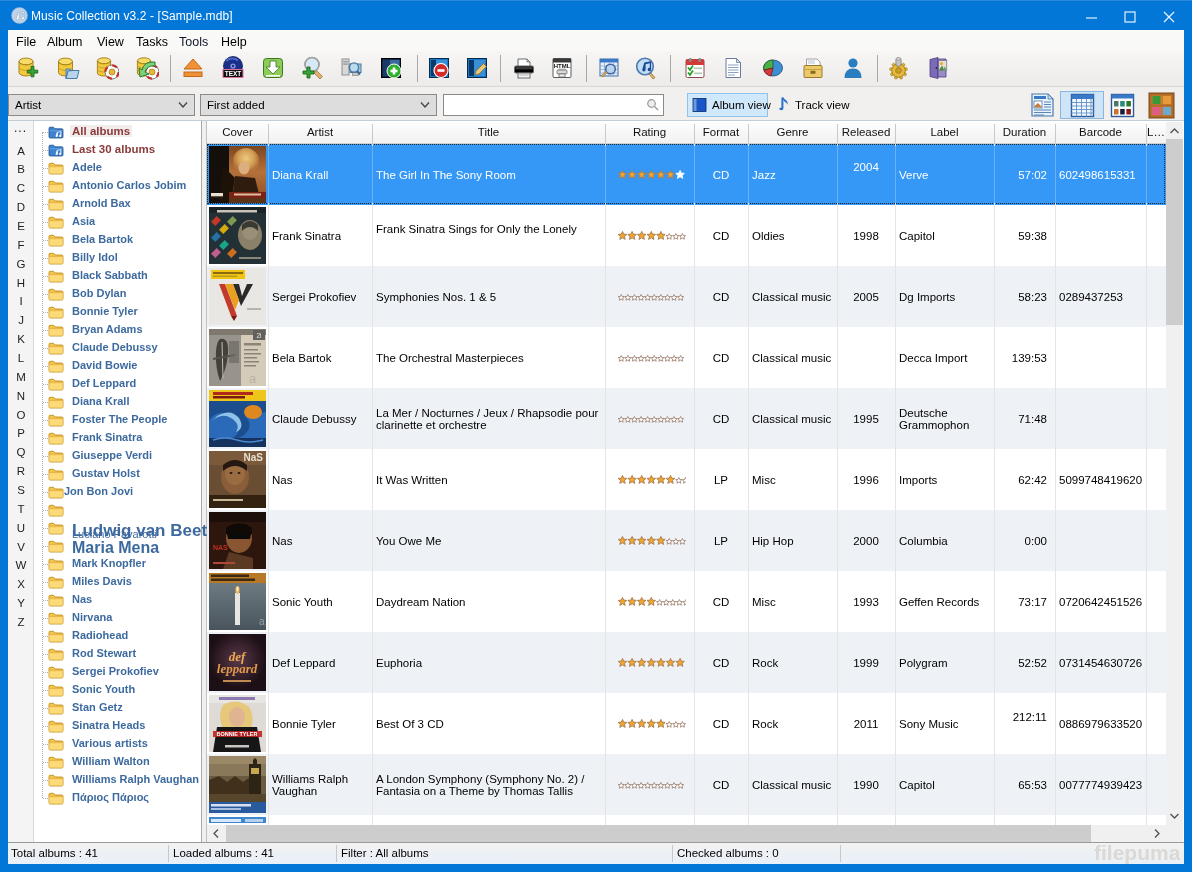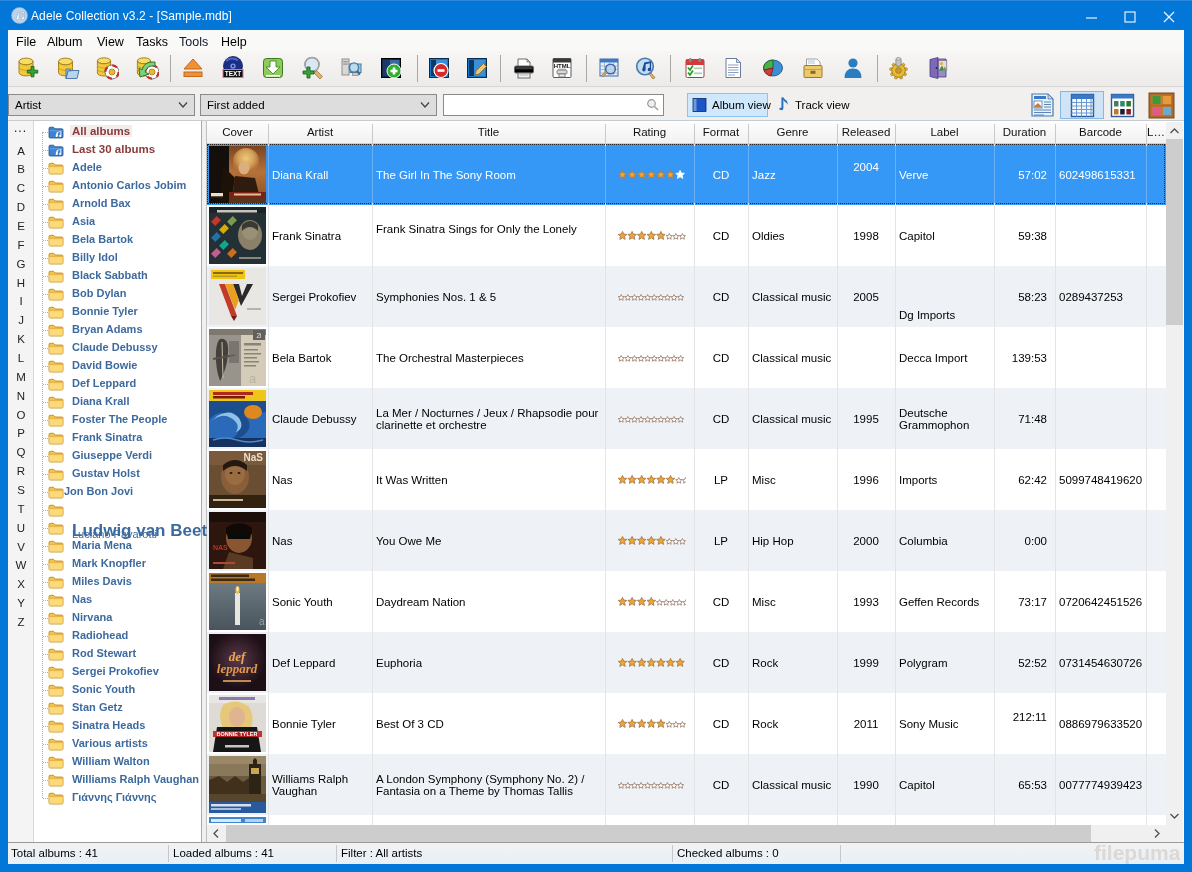--- a/index.html
+++ b/index.html
@@ -12,21 +12,21 @@
 .star7 { position:absolute; }
 </style></head>
 <body>
 <div class="abs" style="left:0;top:0;width:1192px;height:30px;background:#0277d7"></div>
 <div class="abs" style="left:0;top:0;width:1192px;height:1px;background:#2b88dc"></div>
 <svg class="abs" style="left:11px;top:7px" width="17" height="17" viewBox="0 0 17 17">
  <circle cx="8.5" cy="8.5" r="8" fill="#bdd2e8"></circle>
  <circle cx="8.5" cy="8.5" r="8" fill="none" stroke="#8fb3d4" stroke-width="0.6"></circle>
  <path d="M5.2 11.4 a1.5 1.5 0 1 0 3 0 l0 -4.6 l4 -0.8 l0 3.9 a1.5 1.5 0 1 0 1.2 1.4 l0 -6.8 l-6.4 1.2 z" fill="#f4f8fc" stroke="#7c9cb8" stroke-width="0.5"></path>
 </svg>
-<div class="abs" style="left:31px;top:9px;font-size:12px;color:#fff;letter-spacing:0.1px">Adele Collection v3.2 - [Sample.mdb]</div>
+<div class="abs" style="left:31px;top:9px;font-size:12px;color:#fff;letter-spacing:0.1px">Music Collection v3.2 - [Sample.mdb]</div>
 <svg class="abs" style="left:1082px;top:5px" width="100" height="20" viewBox="0 0 100 20">
  <line x1="4" y1="13" x2="15" y2="13" stroke="#e8f2fa" stroke-width="1.2"></line>
  <rect x="43" y="7" width="10" height="10" fill="none" stroke="#e8f2fa" stroke-width="1.2"></rect>
  <line x1="82" y1="7" x2="92" y2="17" stroke="#e8f2fa" stroke-width="1.2"></line>
  <line x1="92" y1="7" x2="82" y2="17" stroke="#e8f2fa" stroke-width="1.2"></line>
 </svg>
 <div class="abs" style="left:8px;top:30px;width:1176px;height:834px;background:#f0f0f0"></div>
 <div class="abs" style="left:8px;top:30px;width:1176px;height:21px;background:#f9f9f8"></div>
 <div class="abs" style="left:16px;top:35px;font-size:12.5px;color:#000">File</div>
 <div class="abs" style="left:47px;top:35px;font-size:12.5px;color:#000">Album</div>
@@ -511,21 +511,21 @@
 <path d="M1.3 5.6 L14.7 5.6 L14.7 12.6 L1.3 12.6 Z" fill="#fcd979"></path>
 <path d="M1.3 5.6 L14.7 5.6" stroke="#e2a93c" stroke-width="0.7"></path>
 </svg>
 <div class="abs" style="left:72px;top:521.4px;font-size:17px;font-weight:bold;color:#3d6a9e">Ludwig van Beethoven</div>
 <div class="abs" style="left:43px;top:546.4px;width:5px;height:1px;border-top:1px dotted #b0b0b0"></div>
 <svg class="abs" style="left:48px;top:538.9px" width="16" height="14" viewBox="0 0 16 14">
 <path d="M1 3.5 Q1 2.3 2.2 2.3 L5.6 2.3 L7.1 4 L13.8 4 Q15 4 15 5.2 L15 11.8 Q15 13 13.8 13 L2.2 13 Q1 13 1 11.8 Z" fill="#f5c24a" stroke="#b8860b" stroke-width="0.8"></path>
 <path d="M1.3 5.6 L14.7 5.6 L14.7 12.6 L1.3 12.6 Z" fill="#fcd979"></path>
 <path d="M1.3 5.6 L14.7 5.6" stroke="#e2a93c" stroke-width="0.7"></path>
 </svg>
-<div class="abs" style="left:72px;top:539.4px;font-size:11px;font-weight:bold;color:#3d6a9e">Maria Mena</div>
+<div class="abs" style="left:72px;top:539.4px;font-size:16px;font-weight:bold;color:#3d6a9e">Maria Mena</div>
 <div class="abs" style="left:43px;top:564.4px;width:5px;height:1px;border-top:1px dotted #b0b0b0"></div>
 <svg class="abs" style="left:48px;top:556.9px" width="16" height="14" viewBox="0 0 16 14">
 <path d="M1 3.5 Q1 2.3 2.2 2.3 L5.6 2.3 L7.1 4 L13.8 4 Q15 4 15 5.2 L15 11.8 Q15 13 13.8 13 L2.2 13 Q1 13 1 11.8 Z" fill="#f5c24a" stroke="#b8860b" stroke-width="0.8"></path>
 <path d="M1.3 5.6 L14.7 5.6 L14.7 12.6 L1.3 12.6 Z" fill="#fcd979"></path>
 <path d="M1.3 5.6 L14.7 5.6" stroke="#e2a93c" stroke-width="0.7"></path>
 </svg>
 <div class="abs" style="left:72px;top:557.4px;font-size:11px;font-weight:bold;color:#3d6a9e">Mark Knopfler</div>
 <div class="abs" style="left:43px;top:582.4px;width:5px;height:1px;border-top:1px dotted #b0b0b0"></div>
 <svg class="abs" style="left:48px;top:574.9px" width="16" height="14" viewBox="0 0 16 14">
 <path d="M1 3.5 Q1 2.3 2.2 2.3 L5.6 2.3 L7.1 4 L13.8 4 Q15 4 15 5.2 L15 11.8 Q15 13 13.8 13 L2.2 13 Q1 13 1 11.8 Z" fill="#f5c24a" stroke="#b8860b" stroke-width="0.8"></path>
@@ -609,21 +609,21 @@
 <path d="M1.3 5.6 L14.7 5.6 L14.7 12.6 L1.3 12.6 Z" fill="#fcd979"></path>
 <path d="M1.3 5.6 L14.7 5.6" stroke="#e2a93c" stroke-width="0.7"></path>
 </svg>
 <div class="abs" style="left:72px;top:773.4px;font-size:11px;font-weight:bold;color:#3d6a9e">Williams Ralph Vaughan</div>
 <div class="abs" style="left:43px;top:798.4px;width:5px;height:1px;border-top:1px dotted #b0b0b0"></div>
 <svg class="abs" style="left:48px;top:790.9px" width="16" height="14" viewBox="0 0 16 14">
 <path d="M1 3.5 Q1 2.3 2.2 2.3 L5.6 2.3 L7.1 4 L13.8 4 Q15 4 15 5.2 L15 11.8 Q15 13 13.8 13 L2.2 13 Q1 13 1 11.8 Z" fill="#f5c24a" stroke="#b8860b" stroke-width="0.8"></path>
 <path d="M1.3 5.6 L14.7 5.6 L14.7 12.6 L1.3 12.6 Z" fill="#fcd979"></path>
 <path d="M1.3 5.6 L14.7 5.6" stroke="#e2a93c" stroke-width="0.7"></path>
 </svg>
-<div class="abs" style="left:72px;top:791.4px;font-size:11px;font-weight:bold;color:#3d6a9e">Γιάννης Γιάννης</div>
+<div class="abs" style="left:72px;top:791.4px;font-size:11px;font-weight:bold;color:#3d6a9e">Πάριος Πάριος</div>
 <div class="abs" style="left:207px;top:122px;width:959px;height:22px;background:linear-gradient(#fdfdfd,#f1f1f1);border-bottom:1px solid #d0d0d0"></div>
 <div class="abs" style="left:207px;top:126px;width:61px;text-align:center;font-size:11.5px;color:#111">Cover</div>
 <div class="abs" style="left:268px;top:126px;width:104px;text-align:center;font-size:11.5px;color:#111">Artist</div>
 <div class="hdrline" style="left:268px;top:124px"></div>
 <div class="abs" style="left:372px;top:126px;width:233px;text-align:center;font-size:11.5px;color:#111">Title</div>
 <div class="hdrline" style="left:372px;top:124px"></div>
 <div class="abs" style="left:605px;top:126px;width:89px;text-align:center;font-size:11.5px;color:#111">Rating</div>
 <div class="hdrline" style="left:605px;top:124px"></div>
 <div class="abs" style="left:694px;top:126px;width:54px;text-align:center;font-size:11.5px;color:#111">Format</div>
 <div class="hdrline" style="left:694px;top:124px"></div>
@@ -775,21 +775,21 @@
         <path d="M4.5 0.4 L5.7 3.1 L8.8 3.4 L6.5 5.4 L7.2 8.4 L4.5 6.8 L1.8 8.4 L2.5 5.4 L0.2 3.4 L3.3 3.1 Z" fill="#fff" stroke="#a08270" stroke-width="1.2"></path>
       </g>
       <g transform="translate(59.4,2.2) scale(0.72)">
         <path d="M4.5 0.4 L5.7 3.1 L8.8 3.4 L6.5 5.4 L7.2 8.4 L4.5 6.8 L1.8 8.4 L2.5 5.4 L0.2 3.4 L3.3 3.1 Z" fill="#fff" stroke="#a08270" stroke-width="1.2"></path>
       </g>
     </svg>
   </div>
 <div class="cell" style="left:694px;top:266px;width:54px;height:61px;display:flex;align-items:center;justify-content:center;color:#000">CD</div>
 <div class="cell" style="left:752px;top:266px;width:81px;height:61px;display:flex;align-items:center;white-space:nowrap;color:#000">Classical music</div>
 <div class="cell" style="left:837px;top:266px;width:58px;height:61px;display:flex;align-items:center;justify-content:center;color:#000">2005</div>
-<div class="cell" style="left:899px;top:284px;width:91px;height:61px;display:flex;align-items:center;color:#000">Dg Imports</div>
+<div class="cell" style="left:899px;top:266px;width:91px;height:61px;display:flex;align-items:center;color:#000">Dg Imports</div>
 <div class="cell" style="left:994px;top:266px;width:53px;height:61px;display:flex;align-items:center;justify-content:flex-end;color:#000">58:23</div>
 <div class="cell" style="left:1059px;top:266px;width:83px;height:61px;display:flex;align-items:center;color:#000">0289437253</div>
 <div class="abs" style="left:207px;top:327px;width:959px;height:61px;background:#ffffff"></div>
 <svg class="abs" style="left:209px;top:329px" width="57" height="57" viewBox="0 0 57 57" preserveAspectRatio="xMidYMin slice">
     <rect width="57" height="57" fill="#98948c"></rect>
 <rect x="32" y="6" width="25" height="51" fill="#d4ccb8"></rect>
 <rect x="0" y="0" width="57" height="6" fill="#7e786e"></rect>
 <rect x="44" y="1" width="12" height="10" fill="#62605c"></rect>
 <text x="50" y="9" font-size="6.5" fill="#e8e4d8" text-anchor="middle" font-family="Liberation Sans">2i</text>
 <path d="M11 10 Q20 8 19 24 Q18 40 11 52 Q6 38 7 22 Q8 12 11 10 Z" fill="#44403a"></path>
@@ -1187,19 +1187,19 @@
     <path d="M5 0.5 L1 4.5 L5 8.5" stroke="#505050" stroke-width="1.3" fill="none"></path>
   </svg>
 <div class="abs" style="left:226px;top:825px;width:865px;height:17px;background:#cdcdcd"></div>
 <svg class="abs" style="left:1154px;top:829px" width="6" height="9">
     <path d="M1 0.5 L5 4.5 L1 8.5" stroke="#505050" stroke-width="1.3" fill="none"></path>
   </svg>
 <div class="abs" style="left:8px;top:842px;width:1176px;height:1px;background:#9a9a9a"></div>
 <div class="abs" style="left:8px;top:843px;width:1176px;height:21px;background:linear-gradient(#f2f2f2,#e8f0f8)"></div>
 <div class="abs" style="left:11px;top:847px;font-size:11.5px;color:#000">Total albums : 41</div>
 <div class="abs" style="left:173px;top:847px;font-size:11.5px;color:#000">Loaded albums : 41</div>
-<div class="abs" style="left:341px;top:847px;font-size:11.5px;color:#000">Filter : All artists</div>
+<div class="abs" style="left:341px;top:847px;font-size:11.5px;color:#000">Filter : All albums</div>
 <div class="abs" style="left:677px;top:847px;font-size:11.5px;color:#000">Checked albums : 0</div>
 <div class="abs" style="left:168px;top:845px;width:1px;height:17px;background:#c8c8c8"></div>
 <div class="abs" style="left:336px;top:845px;width:1px;height:17px;background:#c8c8c8"></div>
 <div class="abs" style="left:672px;top:845px;width:1px;height:17px;background:#c8c8c8"></div>
 <div class="abs" style="left:840px;top:845px;width:1px;height:17px;background:#c8c8c8"></div>
 <div class="abs" style="left:1094px;top:841px;font-size:21px;color:#dcd8d4;font-weight:bold">filepuma</div>
 
 </body></html>

